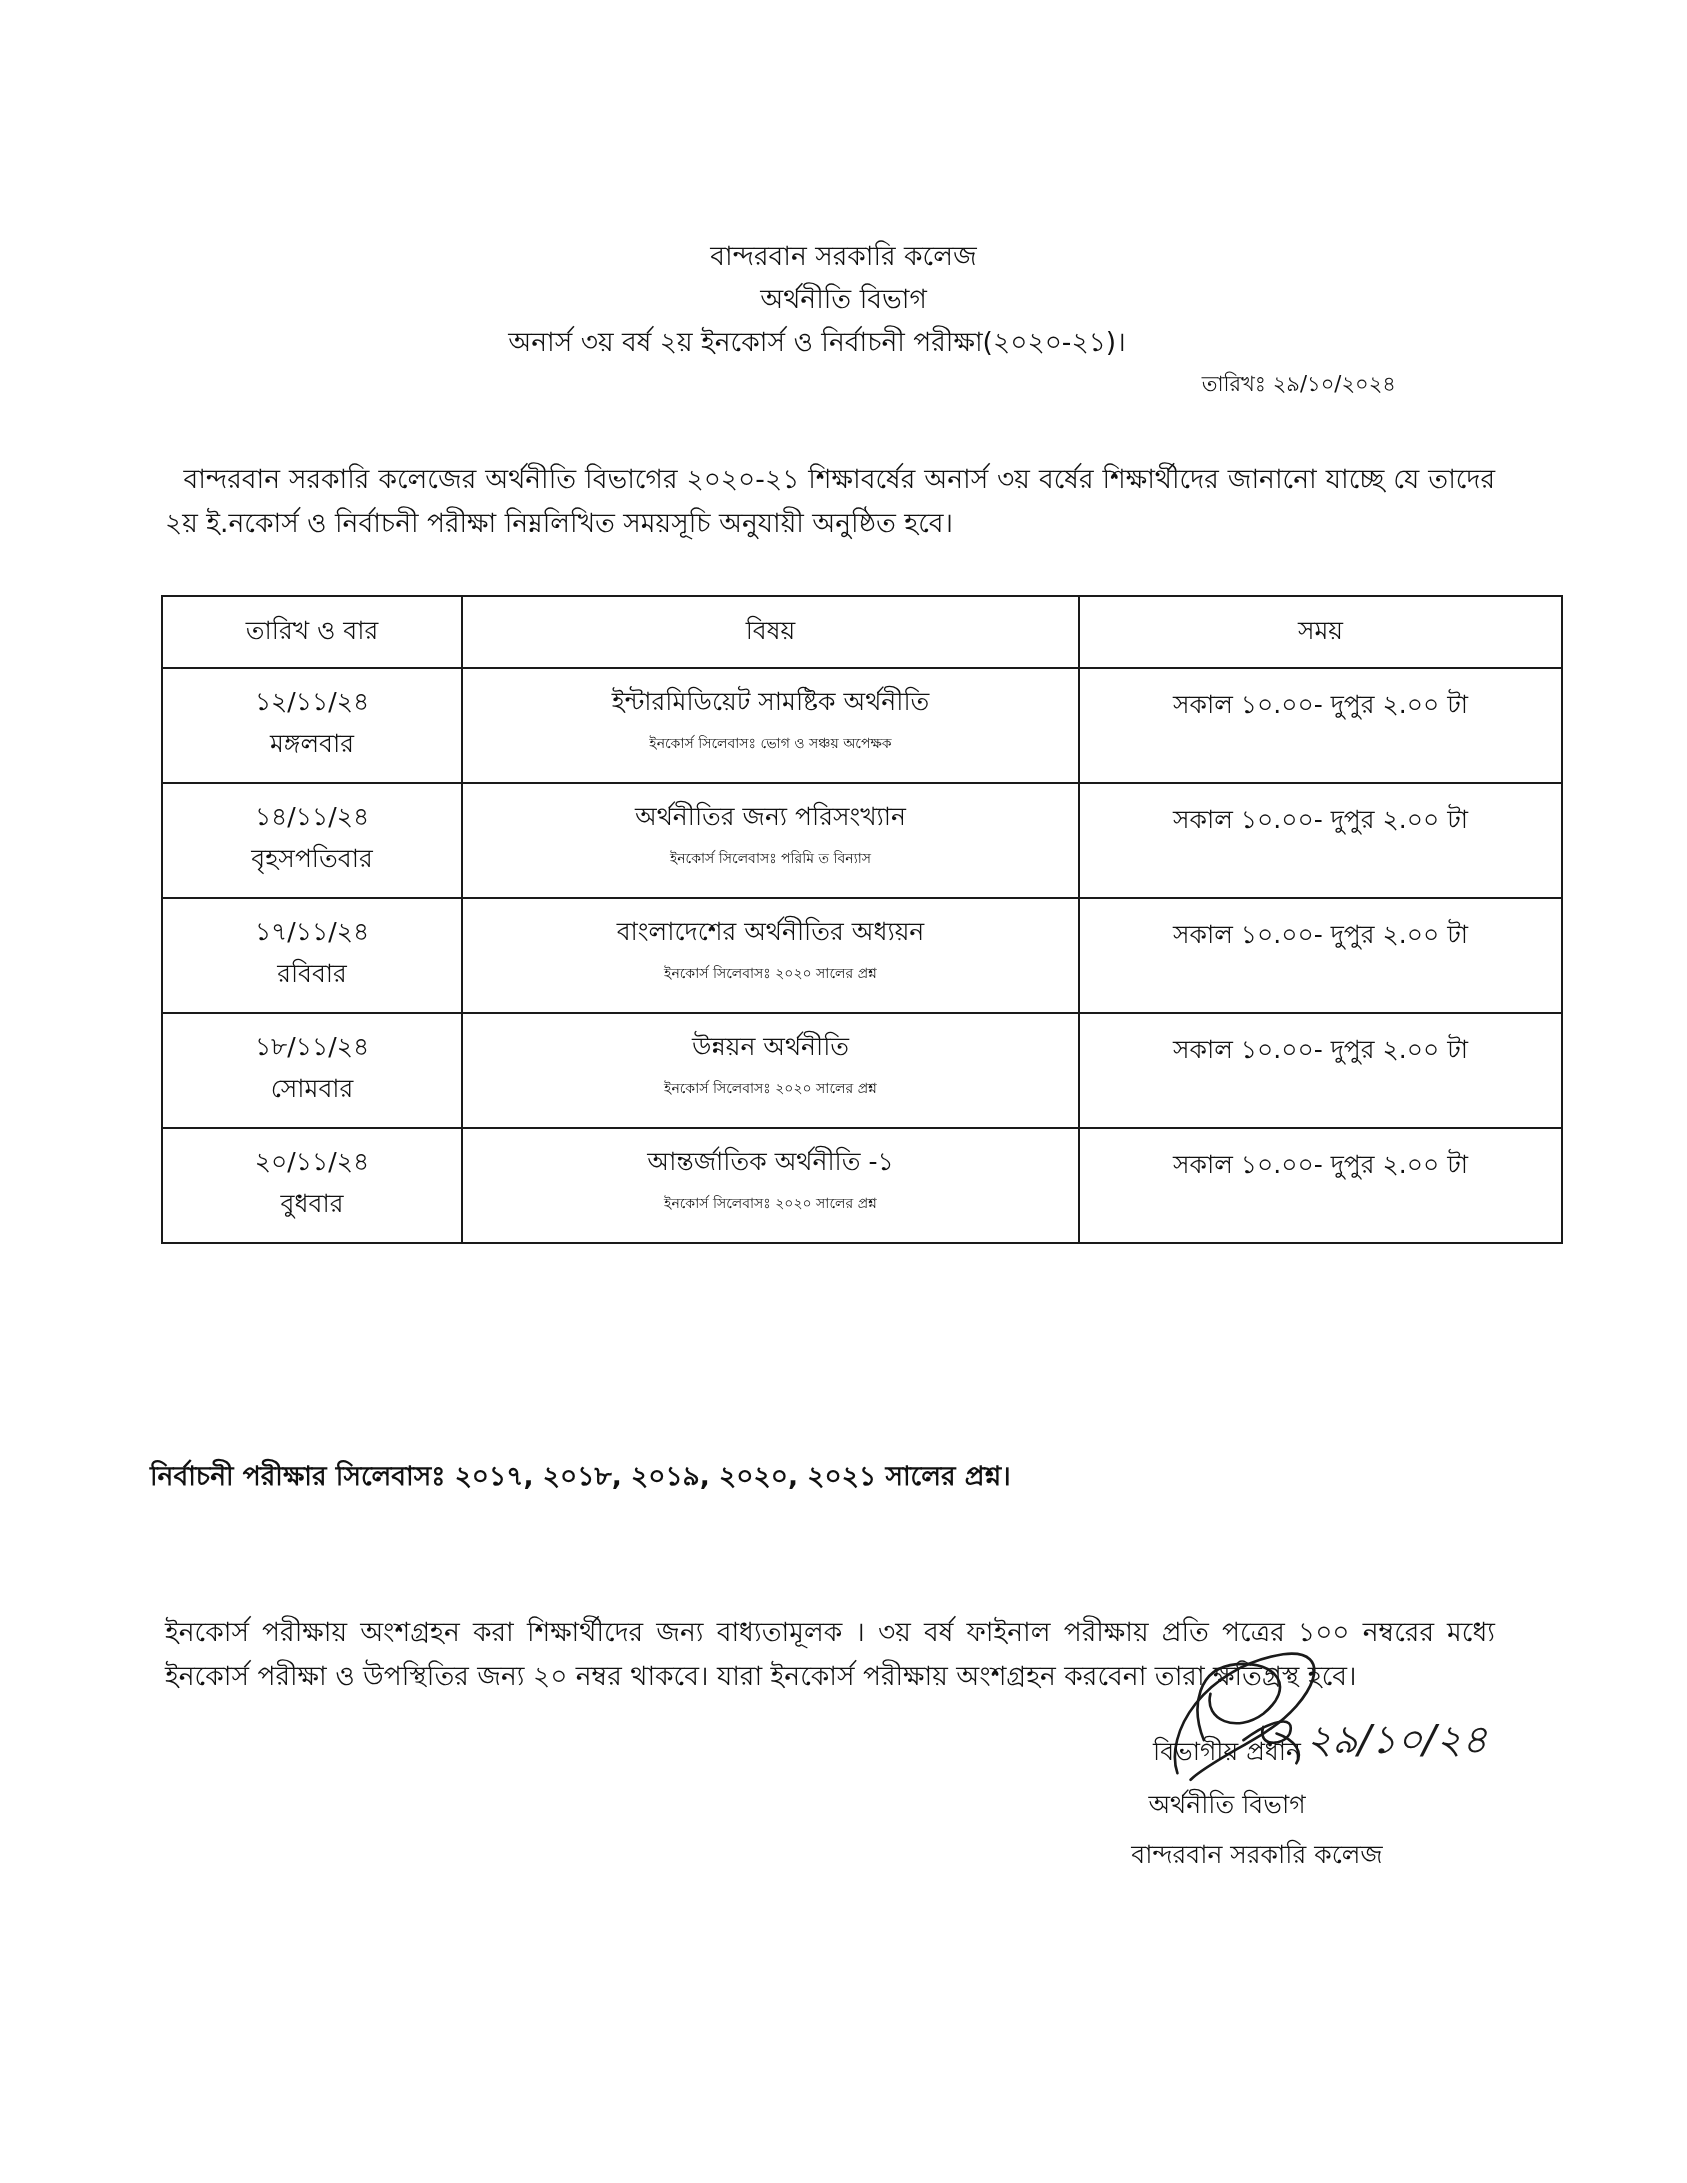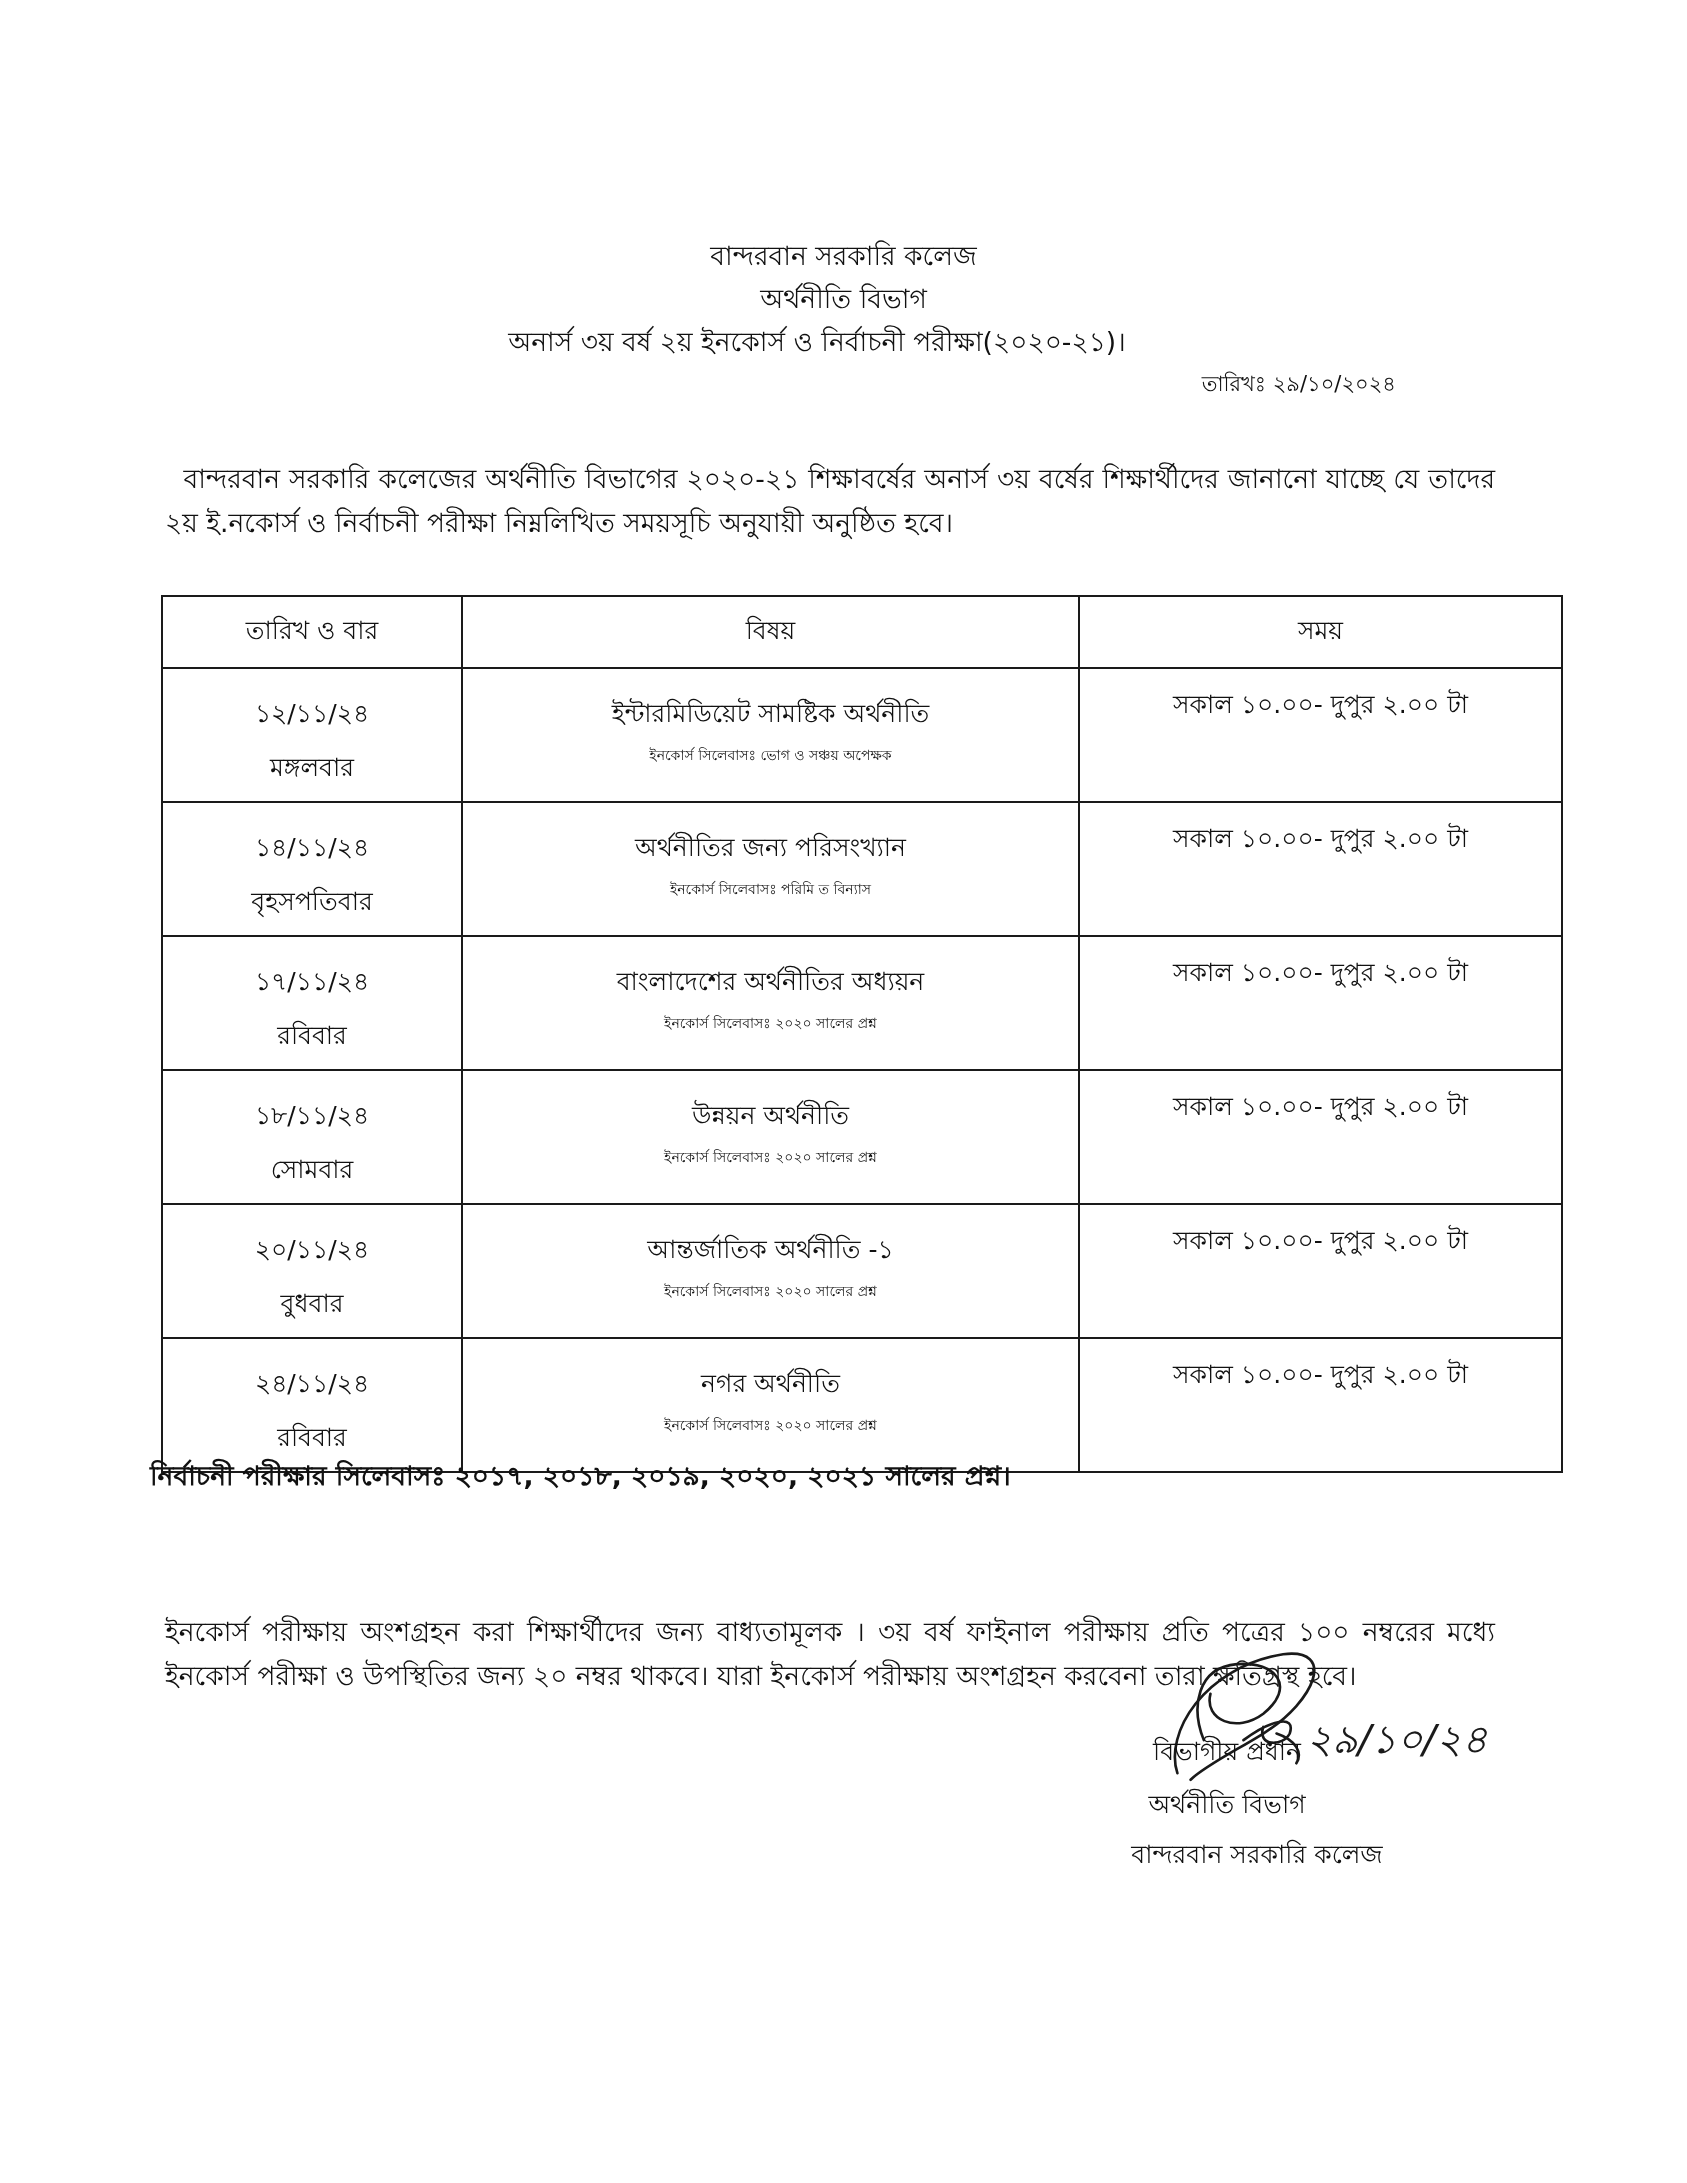--- a/index.html
+++ b/index.html
@@ -29,21 +29,21 @@
   }
   table.schedule th, table.schedule td {
     border: 2px solid #1a1a1a; text-align: center; vertical-align: top;
     font-size: 25px; font-weight: normal; padding: 12px;
   }
   table.schedule th { height: 46px; line-height: 44px; }
   table.schedule td { height: 89px; }
   .col-date { width: 274px; }
   .col-subject { width: 591px; }
   .col-time { width: 457px; }
-  .cell-line { display: block; line-height: 42px; margin-top: 12px; }
+  .cell-line { display: block; line-height: 42px; }
   .sub-line { font-size: 14px; line-height: 40px; display: block; }
   .time-line { display: block; line-height: 48px; }
 
   #syllabus-line {
     position: absolute; left: 150px; top: 1456px; font-size: 26.5px; line-height: 40px;
     font-weight: bold;
   }
   #notice-para { top: 1610px; line-height: 44px; }
 
   .sig-block {
@@ -132,33 +132,20 @@
           <span class="cell-line">বুধবার</span>
         </td>
         <td>
           <span class="cell-line">আন্তর্জাতিক অর্থনীতি -১</span>
           <span class="sub-line">ইনকোর্স সিলেবাসঃ ২০২০ সালের প্রশ্ন</span>
         </td>
         <td>
           <span class="time-line">সকাল ১০.০০- দুপুর ২.০০ টা</span>
         </td>
       </tr>
-      <tr>
-        <td>
-          <span class="cell-line">২৪/১১/২৪</span>
-          <span class="cell-line">রবিবার</span>
-        </td>
-        <td>
-          <span class="cell-line">নগর অর্থনীতি</span>
-          <span class="sub-line">ইনকোর্স সিলেবাসঃ ২০২০ সালের প্রশ্ন</span>
-        </td>
-        <td>
-          <span class="time-line">সকাল ১০.০০- দুপুর ২.০০ টা</span>
-        </td>
-      </tr>
     </tbody>
 </table>
 
 <div id="syllabus-line">নির্বাচনী পরীক্ষার সিলেবাসঃ ২০১৭, ২০১৮, ২০১৯, ২০২০, ২০২১ সালের প্রশ্ন।</div>
 
 <div class="para" id="notice-para">ইনকোর্স পরীক্ষায় অংশগ্রহন করা শিক্ষার্থীদের জন্য বাধ্যতামূলক । ৩য় বর্ষ ফাইনাল পরীক্ষায় প্রতি পত্রের  ১০০ নম্বরের মধ্যে ইনকোর্স পরীক্ষা ও উপস্থিতির জন্য ২০ নম্বর থাকবে। যারা ইনকোর্স পরীক্ষায় অংশগ্রহন করবেনা তারা ক্ষতিগ্রস্থ হবে।</div>
 
 <svg id="signature-svg" viewBox="0 0 520 230">
   <g fill="none" stroke="#1a1a1a" stroke-width="4" stroke-linecap="round">
     <path d="M60 150 C 40 100, 50 40, 110 35 C 170 30, 200 70, 150 110 C 110 140, 60 120, 70 80"></path>

